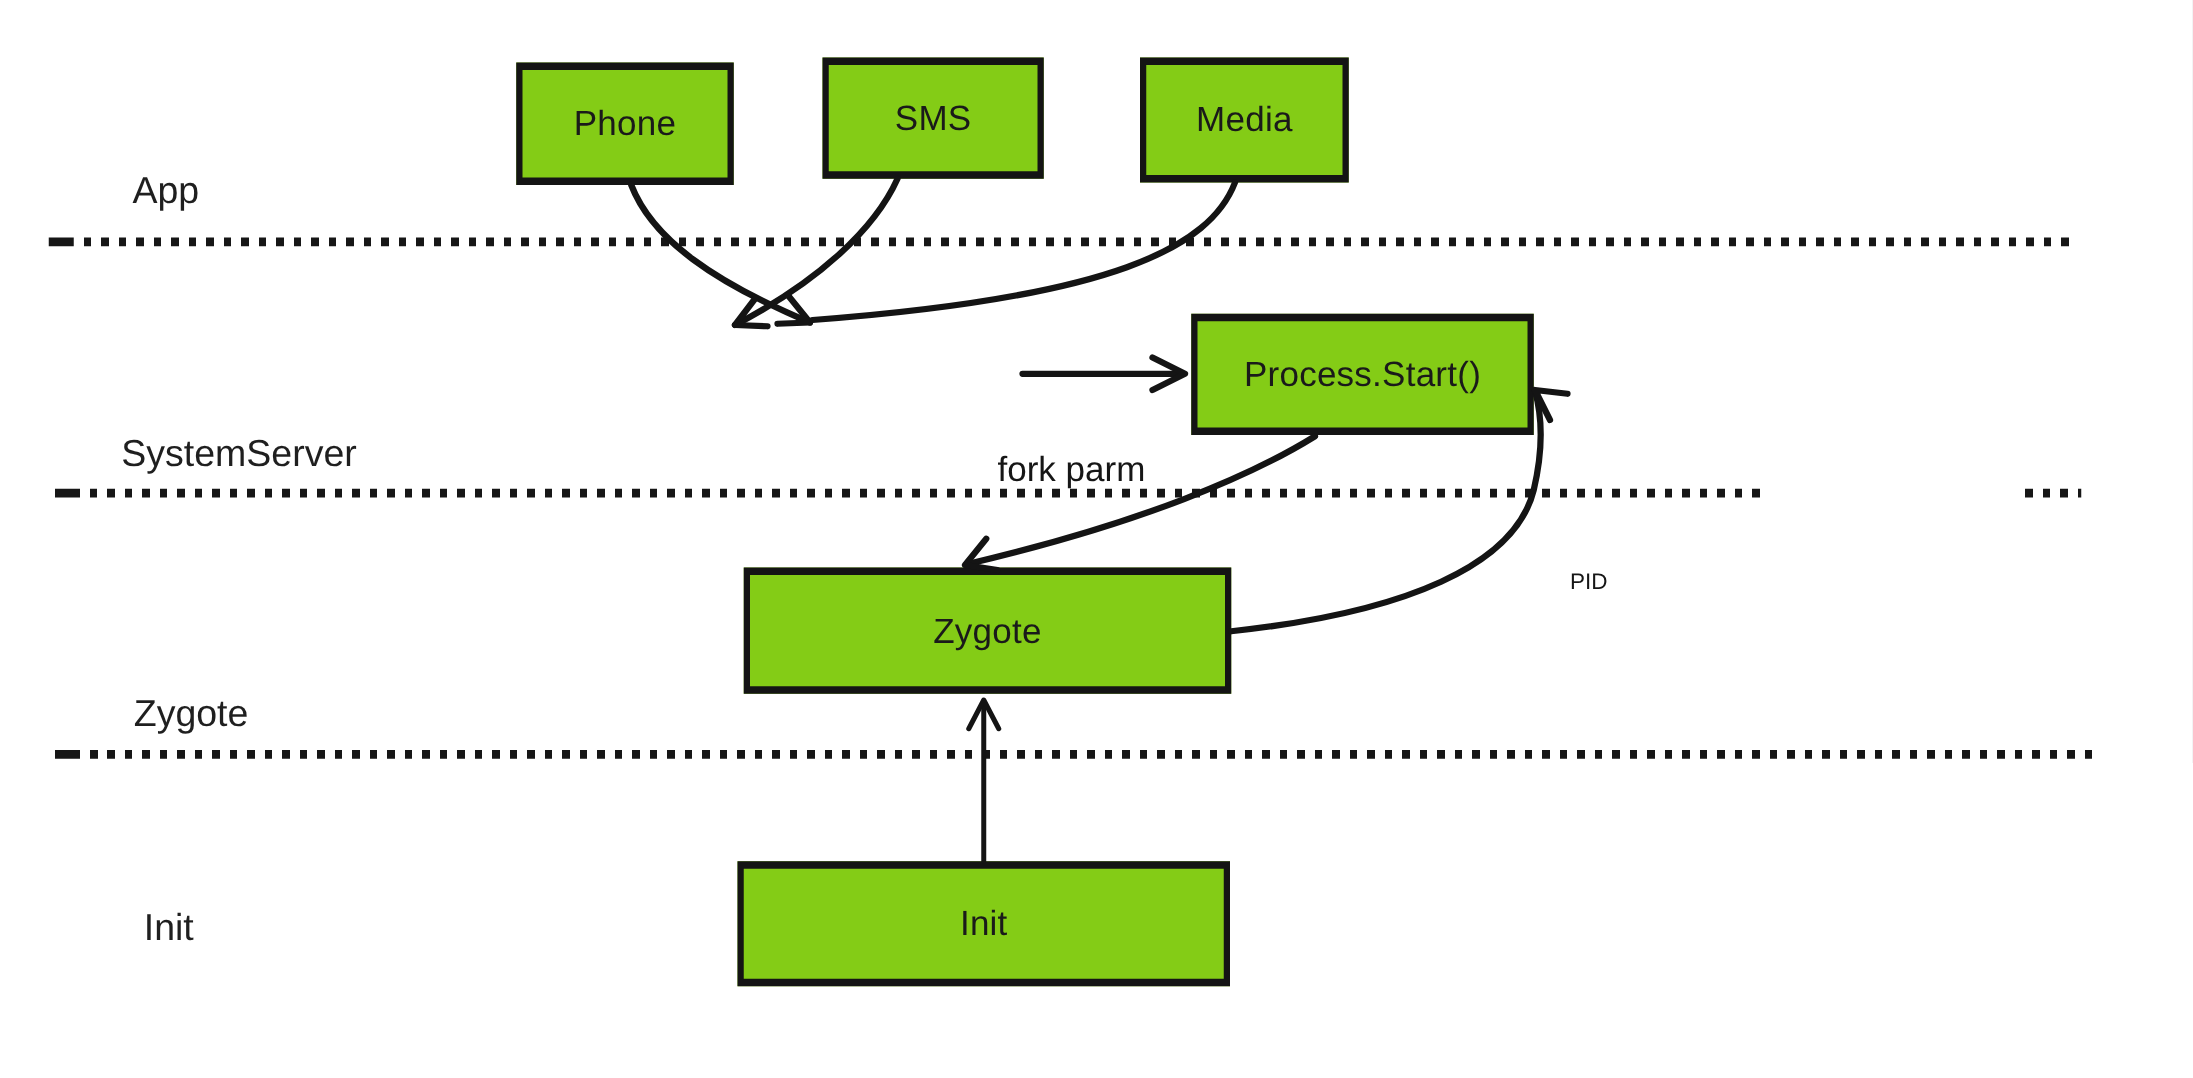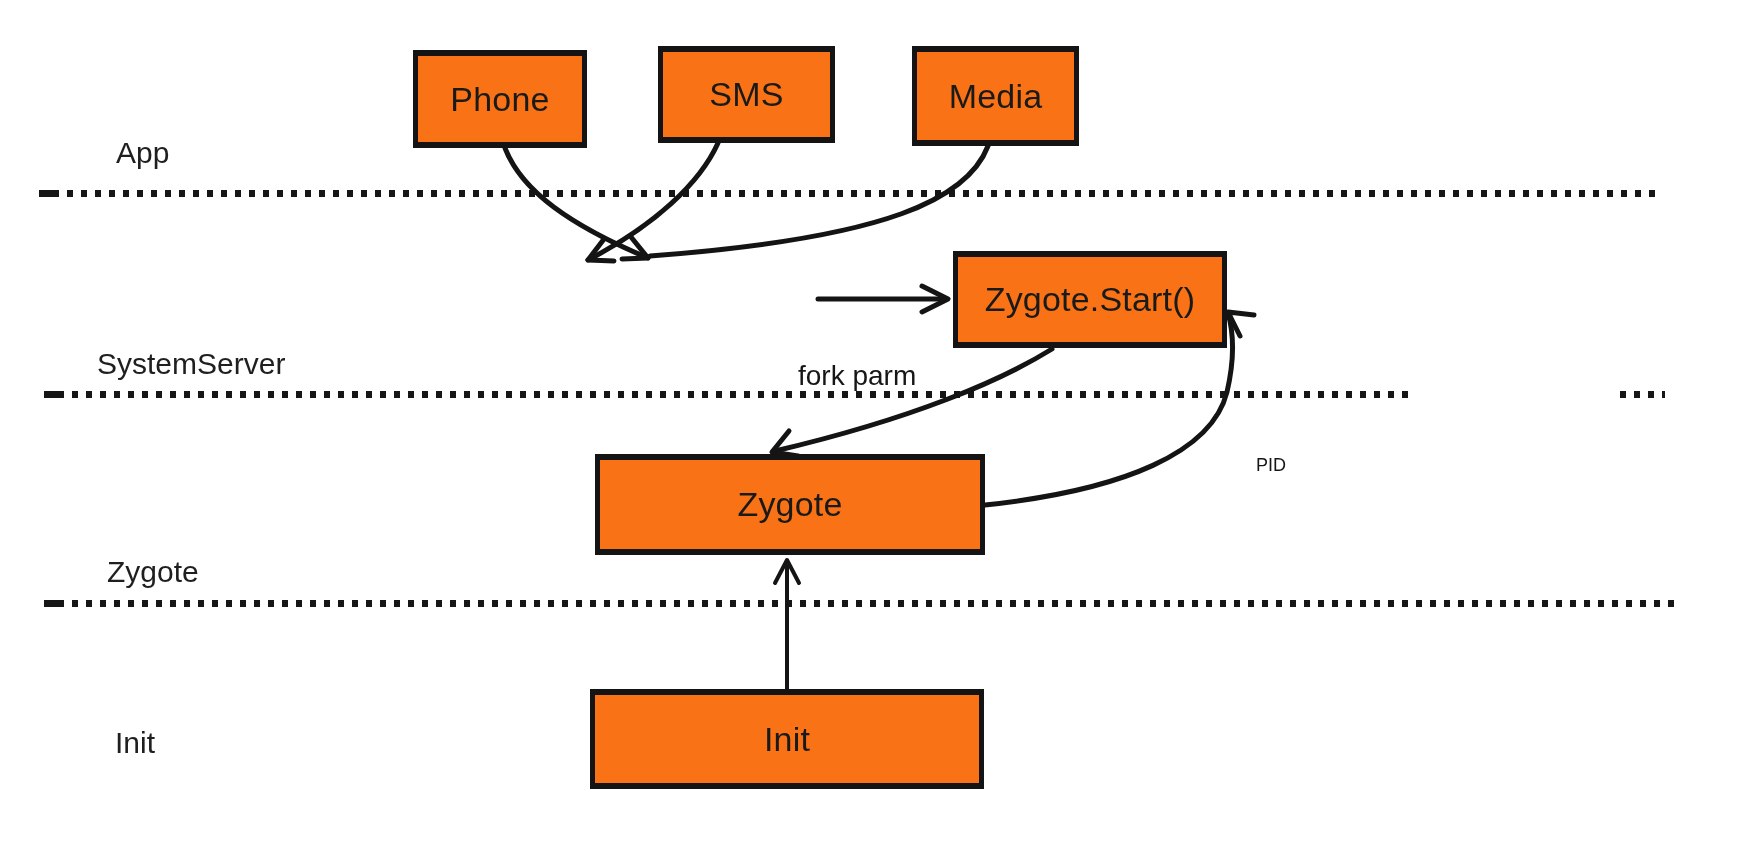--- a/index.html
+++ b/index.html
@@ -7,26 +7,26 @@
     position:relative;
     width:1754px;height:862px;
     background:#ffffff;
     overflow:hidden;
     font-family:"Liberation Sans","DejaVu Sans",sans-serif;
     color:#1a1a1a;
   }
   
   .node{
     position:absolute;
-    background:#f97316;
+    background:#84cc16;
     border:5px solid #141414;
     border-top-width:6px;
     border-bottom-width:6px;
     display:flex;align-items:center;justify-content:center;
-    font-size:34px;
+    font-size:28px;
     letter-spacing:0.2px;
     box-sizing:border-box;
     z-index:2;
   }
   
   .layer-label{
     position:absolute;
     font-size:30px;
     color:#1f1f1f;
     z-index:2;
@@ -68,21 +68,21 @@
     stroke-width:5;
     stroke-linecap:round;
     stroke-linejoin:round;
   }
 </style>
 </head>
 <body>
 
 <div class="stage">
 
-  <div class="layer-label" style="left:116px;top:136px;">App</div>
+  <div class="layer-label" style="left:106px;top:136px;">App</div>
   <div class="layer-label" style="left:97px;top:347px;">SystemServer</div>
   <div class="layer-label" style="left:107px;top:555px;">Zygote</div>
   <div class="layer-label" style="left:115px;top:726px;">Init</div>
 
   <div class="divider" style="left:39px;top:190px;width:1618px;">
     <span class="lead"></span>
     <span class="dots"></span>
   </div>
   <div class="divider" style="left:44px;top:391px;width:1368px;">
     <span class="lead"></span>
@@ -99,21 +99,21 @@
   <div class="node" style="left:413px;top:50px;width:174px;height:98px;">
     <span>Phone</span>
   </div>
   <div class="node" style="left:658px;top:46px;width:177px;height:97px;">
     <span>SMS</span>
   </div>
   <div class="node" style="left:912px;top:46px;width:167px;height:100px;">
     <span>Media</span>
   </div>
   <div class="node" style="left:953px;top:251px;width:274px;height:97px;">
-    <span>Zygote.Start()</span>
+    <span>Process.Start()</span>
   </div>
   <div class="node" style="left:595px;top:454px;width:390px;height:101px;">
     <span>Zygote</span>
   </div>
   <div class="node" style="left:590px;top:689px;width:394px;height:100px;">
     <span>Init</span>
   </div>
 
   <div class="edge-label" style="left:798px;top:360px;">fork parm</div>
   <div class="edge-label" style="left:1256px;top:455px;font-size:18px;">PID</div>

